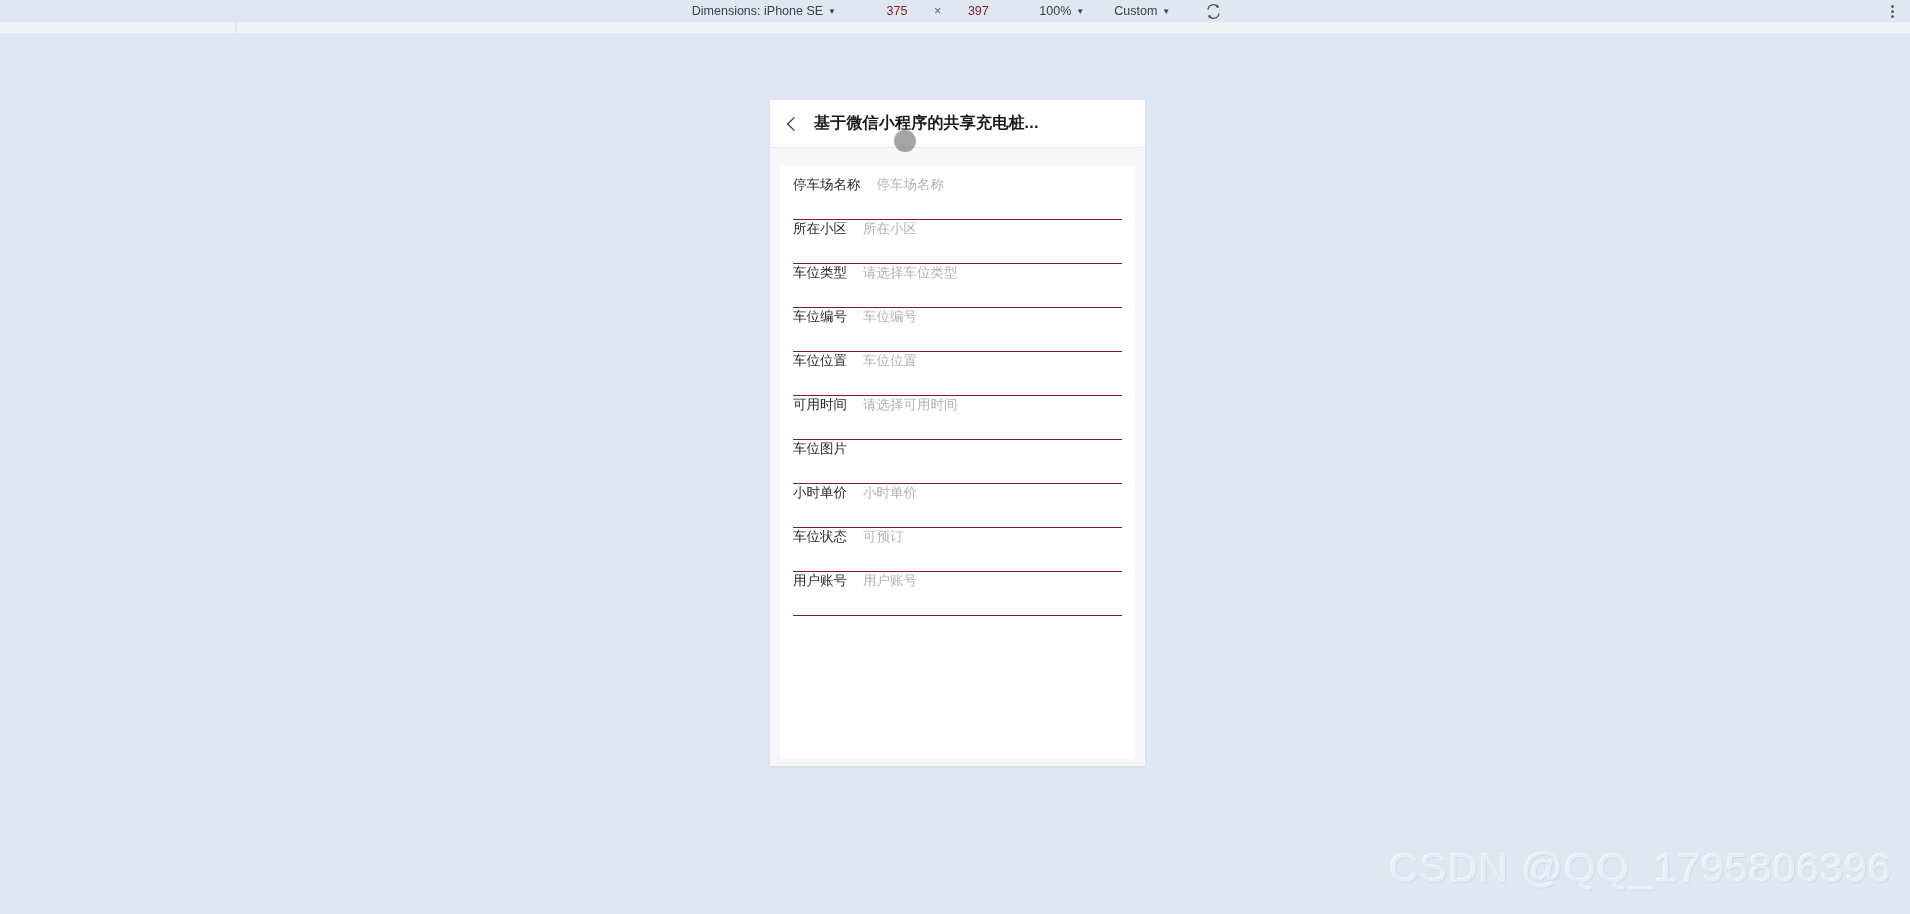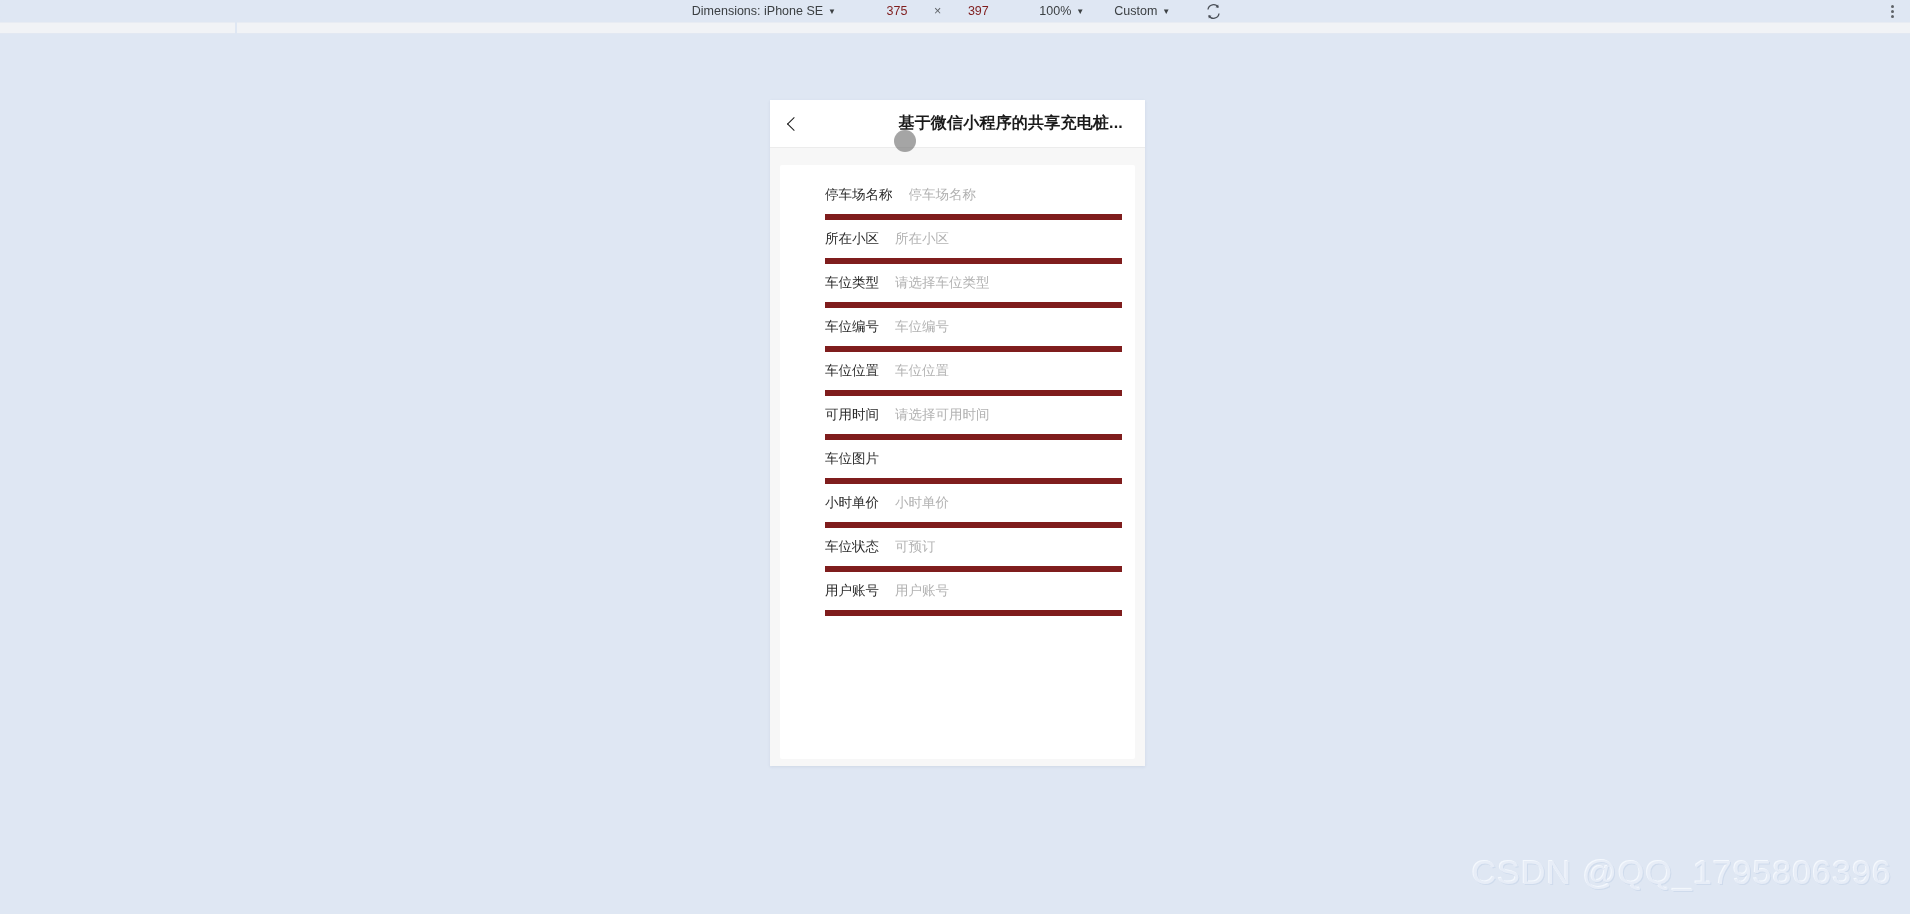--- a/index.html
+++ b/index.html
@@ -167,47 +167,46 @@
     display: block;
     width: 9px;
     height: 9px;
     border-left: 1.6px solid #1a1a1a;
     border-bottom: 1.6px solid #1a1a1a;
     transform: rotate(45deg);
     margin-left: 3px;
   }
   #nav-title {
     flex: 1;
-    text-align: right;
+    text-align: left;
     font-size: 16px;
     font-weight: bold;
     color: #1a1a1a;
     letter-spacing: 0.2px;
-    padding-right: 22px;
+    padding-right: 52px;
     white-space: nowrap;
     overflow: hidden;
   }
 
   
   #form-card {
     margin: 17px 10px 0 10px;
     background: #ffffff;
     border-radius: 2px;
     padding: 0 13px;
     box-sizing: border-box;
     height: 594px;
     overflow: hidden;
   }
   .form-row {
     display: flex;
-    align-items: center;
+    align-items: flex-start;
     height: 44px;
-    border-bottom: 6px solid #7f1d1d;
-    box-sizing: border-box;
-    margin-left: 32px;
+    border-bottom: 1px solid #7f1d1d;
+    box-sizing: border-box;
   }
   .form-row:first-child { margin-top: 11px; }
   .row-label {
     font-size: 13.5px;
     color: #2b2b2b;
     white-space: nowrap;
     flex: 0 0 auto;
   }
   .row-value {
     font-size: 13.5px;
@@ -229,21 +228,21 @@
     border-radius: 50%;
     background: rgba(110,110,110,0.62);
     pointer-events: none;
   }
 
   
   #watermark {
     position: absolute;
     right: 18px;
     bottom: 22px;
-    font-size: 34px;
+    font-size: 41px;
     color: #e7edf7;
     letter-spacing: 1px;
     text-shadow: 1px 1px 0 #cfdbec, -1px -1px 0 #f4f8fd;
     white-space: nowrap;
     user-select: none;
   }
 </style>
 </head>
 <body>
 

